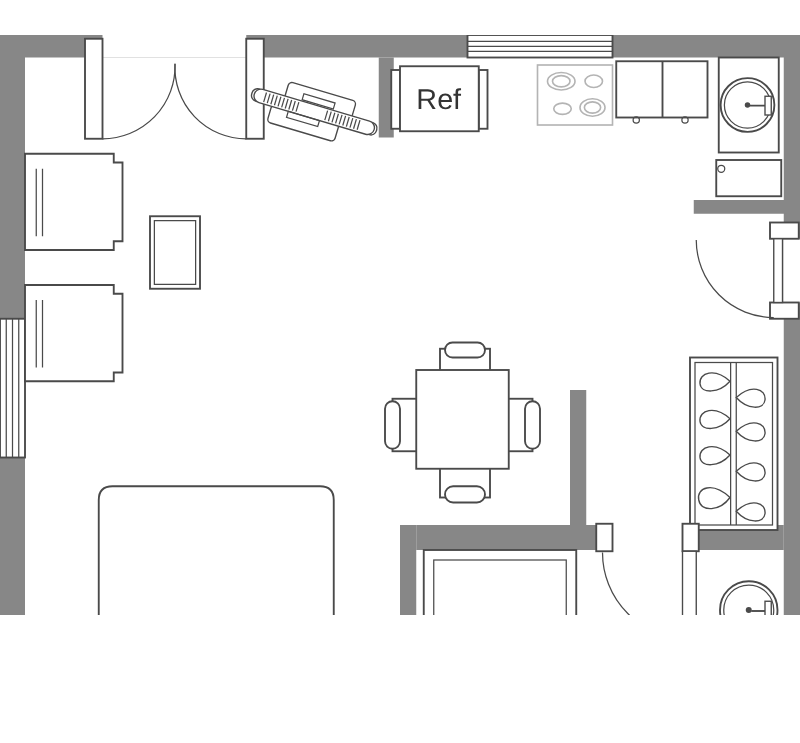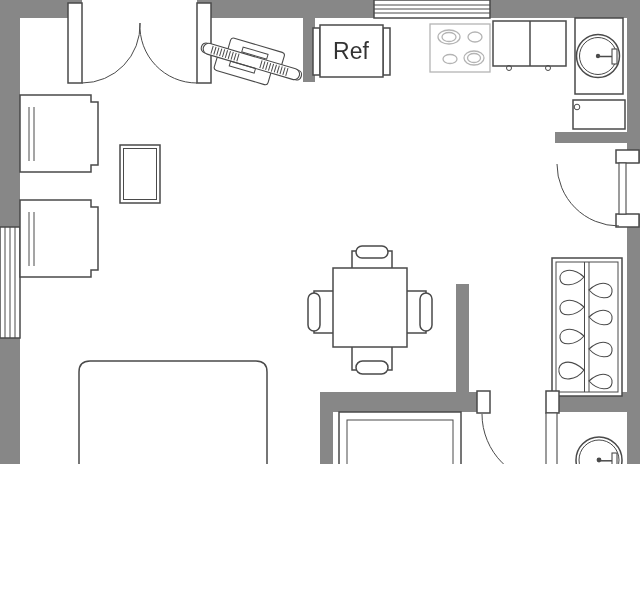--- a/index.html
+++ b/index.html
@@ -1,19 +1,19 @@
 <!DOCTYPE html>
 <html style="--wall: #878787; --line: #4a4a4a; --lightline: #b4b4b4; --floor: #ffffff; --text: #333333;"><head>
 <meta charset="utf-8">
 <style>
   :root{
     --wall:#878787; --line:#4a4a4a; --lightline:#b4b4b4; --floor:#ffffff; --text:#333333;
   }
   html,body{margin:0;padding:0;background:#fff;}
-  .stage{width:640px;height:464px;position:relative;overflow:hidden;}
+  .stage{width:640px;height:464px;position:relative;overflow:hidden;margin-top:28px;}
   svg{display:block;}
   .wall{fill:var(--wall);stroke:none;}
   .floor{fill:var(--floor);stroke:none;}
   .gap{fill:var(--floor);stroke:none;}
   .ln{fill:none;stroke:var(--line);stroke-width:1.5;}
   .lnt{fill:none;stroke:var(--line);stroke-width:1;}
   .fw{fill:var(--floor);stroke:var(--line);stroke-width:1.5;}
   .fwt{fill:var(--floor);stroke:var(--line);stroke-width:1.1;}
   .lt{fill:none;stroke:var(--lightline);stroke-width:1.3;}
   .ltf{fill:var(--floor);stroke:var(--lightline);stroke-width:1.3;}

